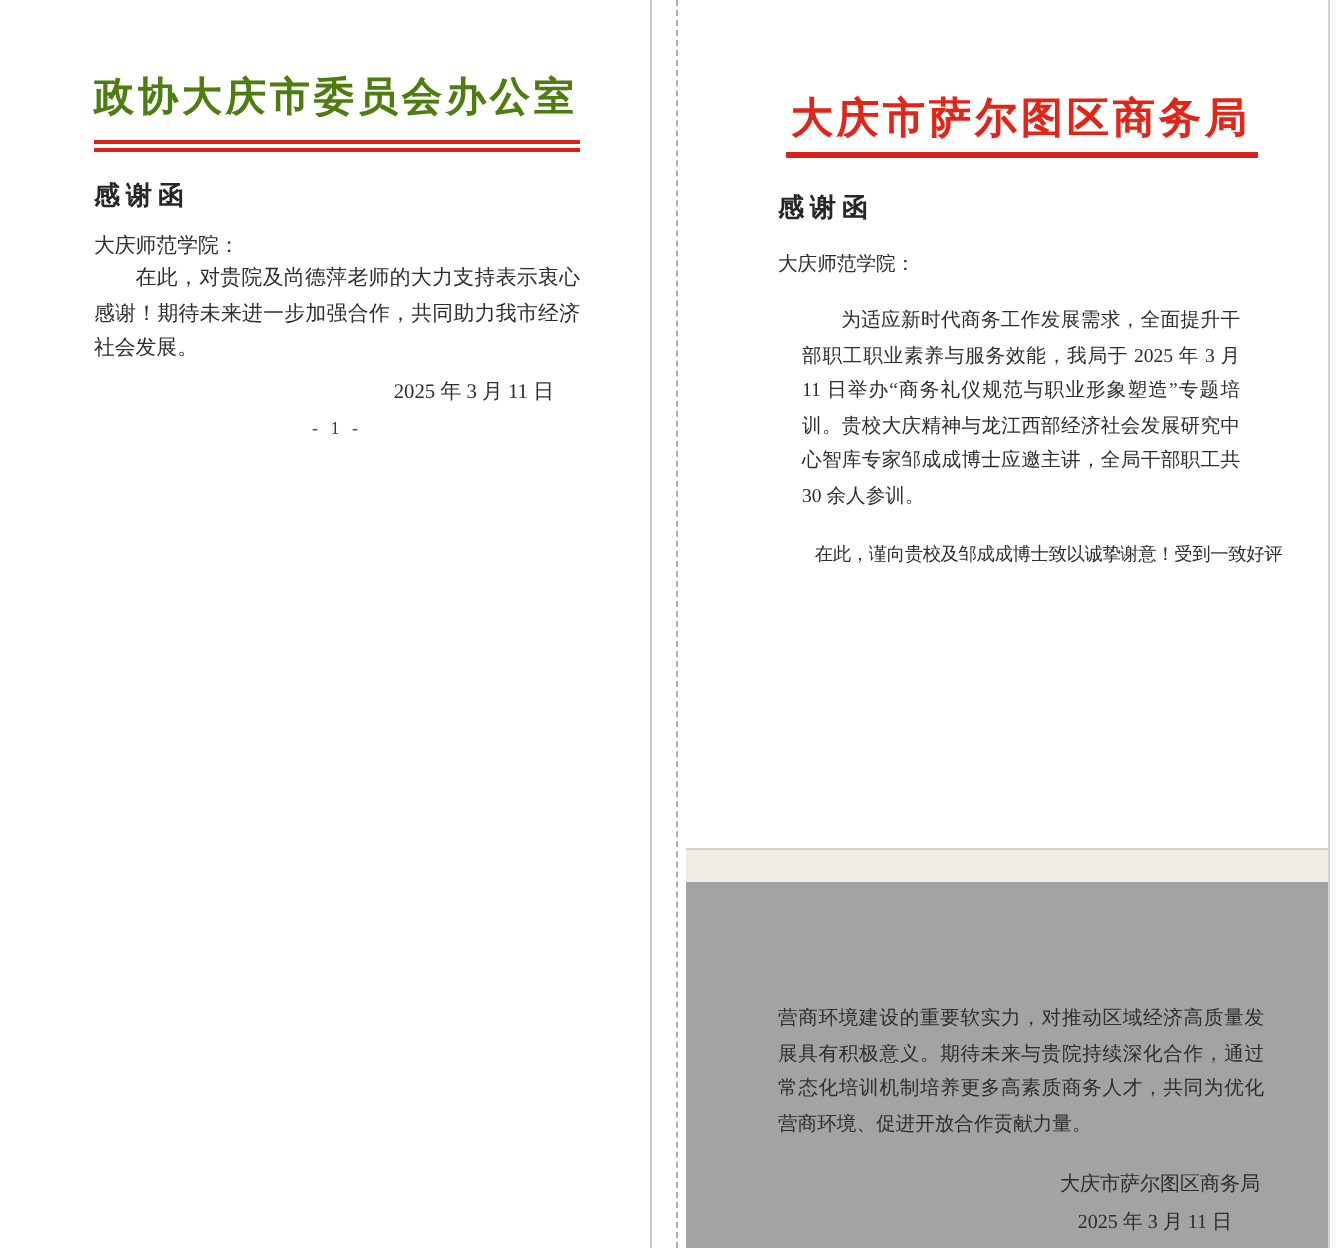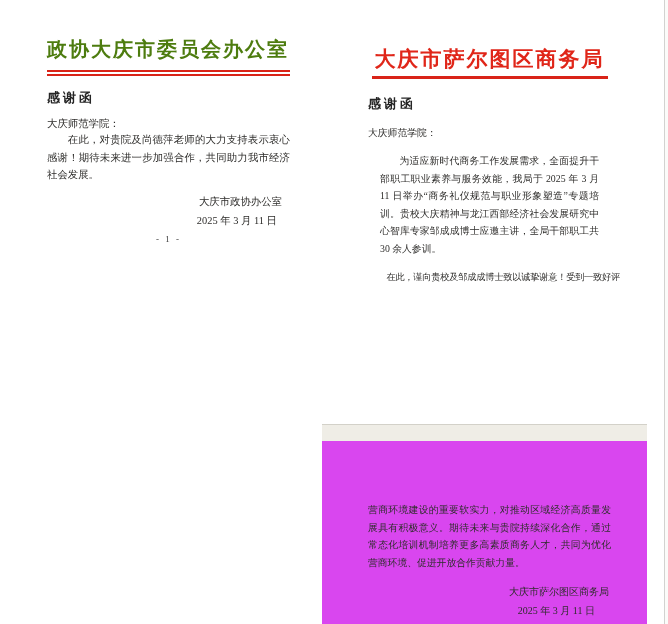--- a/index.html
+++ b/index.html
@@ -30,39 +30,39 @@
   .l-body p{margin:0;font-size:10.4px;line-height:17.5px;text-indent:2em;text-align:justify;}
   .l-sign{margin-top:11px;text-align:right;font-size:10.4px;padding-right:8px;}
   .l-date{margin-top:5px;text-align:right;font-size:10.4px;padding-right:13px;}
   .l-pagenum{margin-top:6px;text-align:center;font-size:9px;letter-spacing:2px;color:#3a3a3a;}
   
   .dashed-divider{
     position:absolute;left:338px;top:0;height:624px;width:0;
     border-left:1px dashed #aeaeae;
   }
   
-  .col-right{position:absolute;left:322px;top:0;width:325px;height:624px;}
+  .col-right{position:absolute;left:343px;top:0;width:325px;height:624px;}
   .r-page1{height:424px;background:#fff;box-sizing:border-box;padding:46px 36px 0 46px;}
   .r-title-wrap{text-align:center;line-height:26px;}
   .r-title{
     display:inline-block;color:#e02619;font-weight:bold;font-size:21px;
     letter-spacing:2px;white-space:nowrap;
     border-bottom:3px solid #d92318;padding:0 3px 4px 3px;
   }
   .r-sub{margin-top:16px;}
   .r-sal{margin-top:12px;font-size:9.8px;line-height:15px;}
   .r-body p{margin:12px;font-size:9.8px;line-height:17.5px;text-indent:2em;text-align:justify;}
   .r-lastline{
     margin:0;font-size:9.2px;line-height:17.5px;text-indent:2em;
     white-space:nowrap;letter-spacing:-0.2px;
   }
   .page-gap-band{
     height:17px;background:#efede6;border-top:1px solid #d3d1c9;box-sizing:border-box;
   }
-  .r-page2{height:183px;background:#d946ef;box-sizing:border-box;padding:60px 36px 0 46px;}
+  .r-page2{height:183px;background:#a3a3a3;box-sizing:border-box;padding:60px 36px 0 46px;}
   .r-cont{margin:0;font-size:9.8px;line-height:17.5px;text-align:justify;}
   .r-sign{margin-top:14px;text-align:right;font-size:10px;padding-right:2px;}
   .r-date{margin-top:5px;text-align:right;font-size:10px;padding-right:16px;}
   
   .right-edge{
     position:absolute;left:664px;top:0;width:4px;height:624px;
     background:#fbfbf9;border-left:1px solid #d2d2d0;box-sizing:border-box;
   }
 </style>
 </head>
@@ -74,21 +74,20 @@
     <div class="l-title">政协大庆市委员会办公室</div>
     <div class="l-rule"></div>
     <div class="sub-title">感谢函</div>
     <div class="l-sal">大庆师范学院：</div>
     <div class="l-body">
 
 
 
         <p>在此，对贵院及尚德萍老师的大力支持表示衷心感谢！期待未来进一步加强合作，共同助力我市经济社会发展。</p>
       </div>
-    <div class="l-sign">大庆市政协办公室</div>
     <div class="l-date">2025 年 3 月 11 日</div>
     <div class="l-pagenum">- 1 -</div>
   </div>
 
   <div class="dashed-divider"></div>
 
   <div class="col-right">
     <div class="r-page1">
       <div class="r-title-wrap">
         <span class="r-title">大庆市萨尔图区商务局</span>

